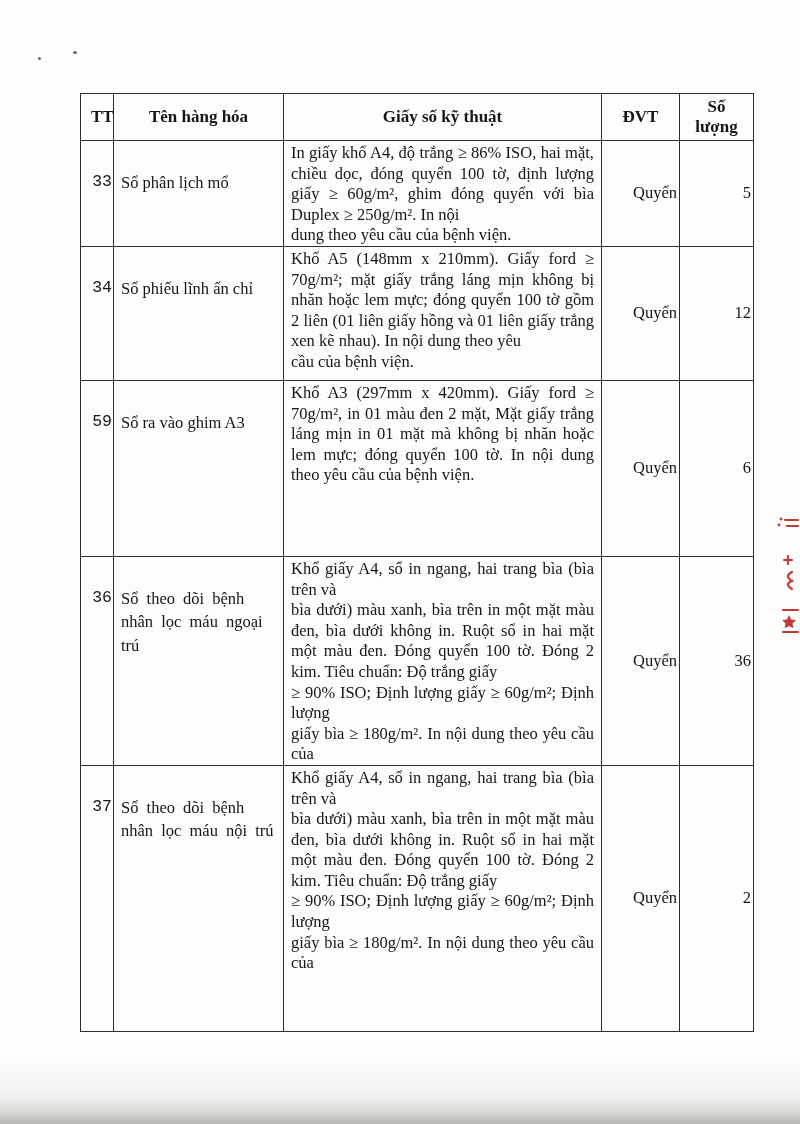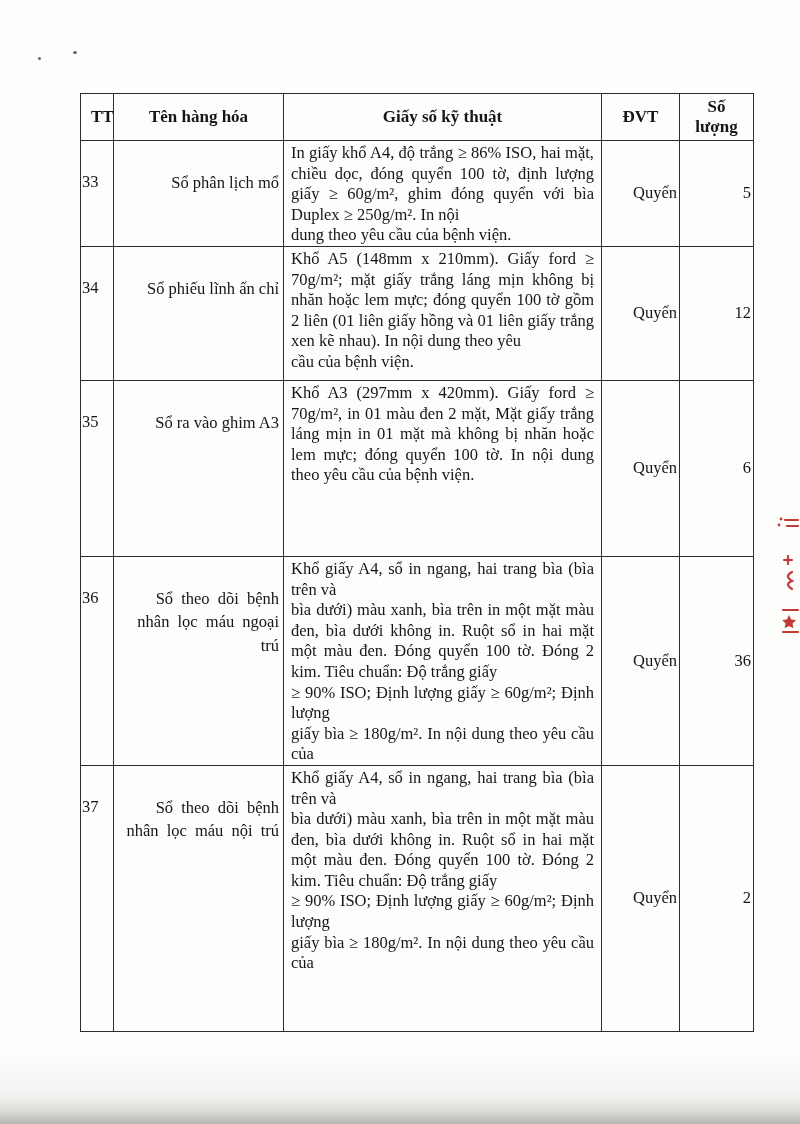--- a/index.html
+++ b/index.html
@@ -20,22 +20,22 @@
   table.doc{
     position:absolute;left:80px;top:93px;width:673px;
     border-collapse:collapse;table-layout:fixed;
   }
   table.doc th, table.doc td{border:1.6px solid #2c2c30;overflow:hidden;}
   thead th{
     font-weight:bold;font-size:17px;line-height:20px;
     text-align:center;vertical-align:middle;height:46px;padding:0 10px;
   }
   td{vertical-align:top;font-size:16.5px;}
-  td.tt{text-align:left;padding:30px 1px 0 1px;line-height:21px;}
-  td.name{padding:30px 4px 0 7px;line-height:23.5px;white-space:pre;text-align:right;}
+  td.tt{text-align:right;padding:30px 1px 0 1px;line-height:21px;font-family:Liberation Mono, monospace;}
+  td.name{padding:30px 4px 0 7px;line-height:23.5px;white-space:pre;}
   td.name.spread{word-spacing:4px;}
   td.spec{padding:2px 7px 0 7px;line-height:20.6px;text-align:justify;}
   td.spec .para{text-align:justify;}
   td.dvt, td.qty{text-align:right;vertical-align:middle;padding:0 2px;}
   
   tbody tr:nth-child(1) td{height:30px;}
   tbody tr:nth-child(2) td{height:103px;margin-top:30px;}
   tbody tr:nth-child(3) td{height:145px;}
   tbody tr:nth-child(4) td{height:104px;}
   tbody tr:nth-child(5) td{height:235px;}
@@ -85,21 +85,21 @@
         <td class="tt">34</td>
         <td class="name">Sổ phiếu lĩnh ấn chỉ</td>
         <td class="spec">
           <div class="para">Khổ A5 (148mm x 210mm). Giấy ford ≥ 70g/m²; mặt giấy trắng láng mịn không bị nhăn hoặc lem mực; đóng quyển 100 tờ gồm 2 liên (01 liên giấy hồng và 01 liên giấy trắng xen kẽ nhau). In nội dung theo yêu</div>
           <div class="para">cầu của bệnh viện.</div>
         </td>
         <td class="dvt">Quyển</td>
         <td class="qty">12</td>
       </tr>
       <tr>
-        <td class="tt">35</td>
+        <td class="tt">59</td>
         <td class="name">Sổ ra vào ghim A3</td>
         <td class="spec">
           <div class="para">Khổ A3 (297mm x 420mm). Giấy ford ≥ 70g/m², in 01 màu đen 2 mặt, Mặt giấy trắng láng mịn in 01 mặt mà không bị nhăn hoặc lem mực; đóng quyển 100 tờ. In nội dung theo yêu cầu của bệnh viện.</div>
         </td>
         <td class="dvt">Quyển</td>
         <td class="qty">6</td>
       </tr>
       <tr>
         <td class="tt">36</td>
         <td class="name spread">Sổ theo dõi bệnh

